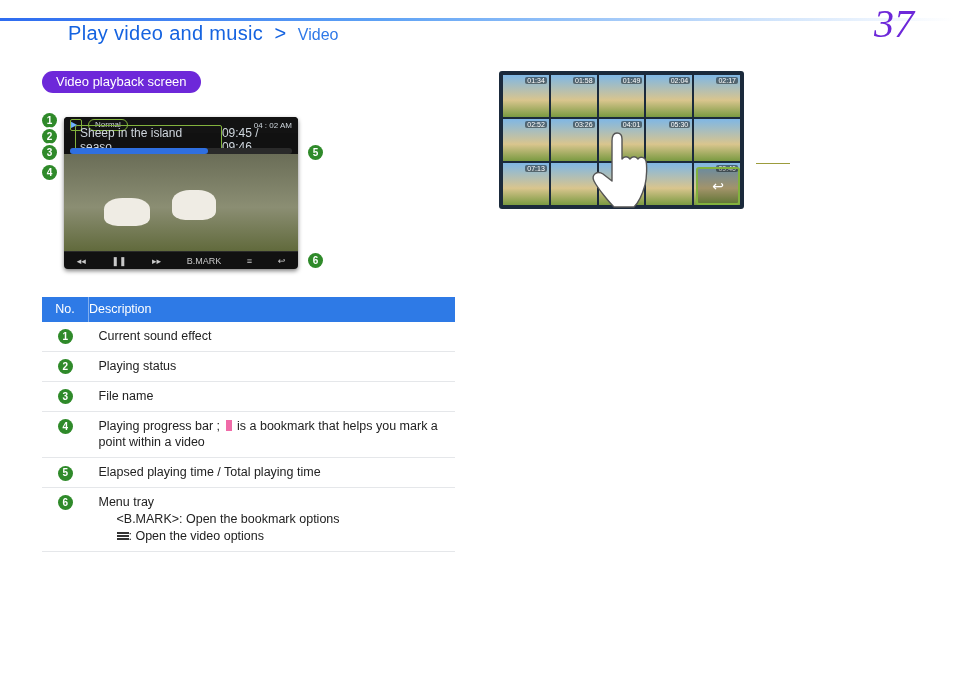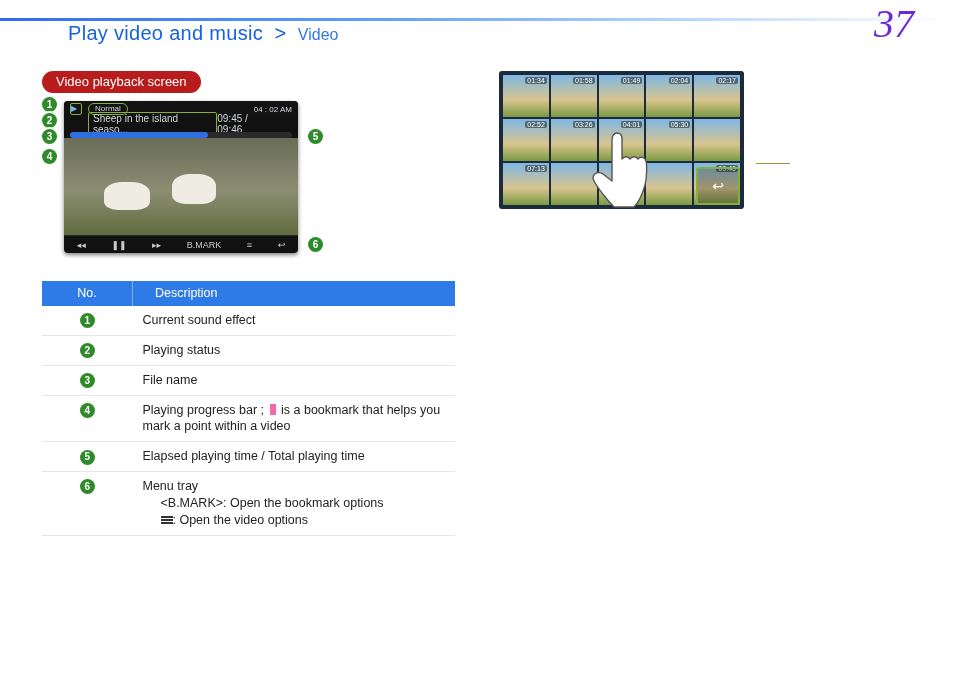--- a/index.html
+++ b/index.html
@@ -6,38 +6,38 @@
   .page{width:954px;height:674px;position:relative;box-sizing:border-box;padding:22px 42px 0 42px}
   .hdr-band{position:absolute;left:0;top:18px;width:100%;height:3px;
     background:linear-gradient(90deg,#2e6cf0 0%,#5ea2f5 40%,#cfe3fb 80%,#fff 100%);border-radius:0 0 40px 0}
   .breadcrumb{position:relative;z-index:2;color:#1563e0;font-size:20px;margin:0 0 26px 26px}
   .breadcrumb .main{font-weight:400;letter-spacing:.3px}
   .breadcrumb .chev{color:#1563e0;padding:0 6px;font-weight:300}
   .breadcrumb .sub{font-size:16px;color:#2f79e8}
   .page-no{position:absolute;right:40px;top:0;font-size:40px;font-style:italic;color:#6d28d9;font-family:Georgia,serif;font-weight:300}
   .cols{display:flex;gap:44px}
   .col{flex:1;min-width:0}
-  .pill{display:inline-block;background:#b91c1c;color:#fff;font-size:13px;padding:3px 14px 4px;border-radius:14px;margin-bottom:0}
+  .pill{display:inline-block;background:#6d28d9;color:#fff;font-size:13px;padding:3px 14px 4px;border-radius:14px;margin-bottom:16px}
   
   .shot-wrap{position:relative;width:280px;height:170px;margin:4px 0 14px 0}
   .shot{position:absolute;left:22px;top:4px;width:234px;height:152px;background:#111;border-radius:4px;overflow:hidden;box-shadow:0 2px 4px rgba(0,0,0,.5)}
   .shot-top{height:16px;background:#131313;display:flex;align-items:center;padding:0 6px;color:#cfd6dd;font-size:8px;justify-content:space-between}
   .shot-top .l{display:flex;align-items:center;gap:6px}
   .shot-top .box{border:1px solid #82b23d;padding:0 6px;height:10px;line-height:10px;border-radius:6px}
-  .shot-title{height:14px;font-size:10px;color:#cfd6dd;padding:0 24px;display:flex;justify-content:space-between;align-items:center}
+  .shot-title{height:14px;font-size:12px;color:#cfd6dd;padding:0 11px;display:flex;justify-content:space-between;align-items:center}
   .shot-title .fn{border:1px solid #82b23d;padding:0 4px;border-radius:2px}
   .shot-pb{height:6px;margin:1px 6px 0;background:#2a2a2a;border-radius:3px;position:relative}
   .shot-pb::after{content:"";position:absolute;left:0;top:0;height:100%;width:62%;background:#2f6fe0;border-radius:3px}
   .shot-img{flex:1;background:linear-gradient(#6a6d57,#8b8e73 55%,#616a3c)}
   .shot-body{display:flex;flex-direction:column;height:116px}
   .shot-tray{height:18px;display:flex;align-items:center;justify-content:space-around;border-top:1px solid #2a2a2a;color:#c9c9c9;font-size:9px}
   .mark{position:absolute;width:15px;height:15px;border-radius:50%;background:#2f8a2a;color:#fff;font-size:10px;font-weight:bold;display:flex;align-items:center;justify-content:center;box-shadow:0 0 0 2px #fff}
   
   table.desc{width:100%;border-collapse:collapse;font-size:12.5px;line-height:1.35}
-  table.desc th{background:#2e7ae6;color:#fff;font-weight:400;text-align:left;padding:4px 22px}
+  table.desc th{background:#2e7ae6;color:#fff;font-weight:400;text-align:left;padding:4px 0}
   table.desc th.n{width:46px;text-align:center;border-right:1px solid rgba(255,255,255,.4)}
   table.desc td{padding:6px 10px;border-bottom:1px solid #e5e7ea;vertical-align:top}
   table.desc td.n{text-align:center}
   .badge{display:inline-flex;width:15px;height:15px;border-radius:50%;background:#2f8a2a;color:#fff;font-size:10px;font-weight:bold;align-items:center;justify-content:center}
   .bm{display:inline-block;width:6px;height:11px;background:#f06ba8;vertical-align:-1px;margin:0 2px}
   .menuico{display:inline-block;width:12px;vertical-align:-1px}
   .menuico span{display:block;height:2px;background:#333;margin:1px 0}
   .para{font-size:13px;line-height:1.45;margin-bottom:14px}
   
   .grid-wrap{display:flex;align-items:flex-start;gap:12px}

